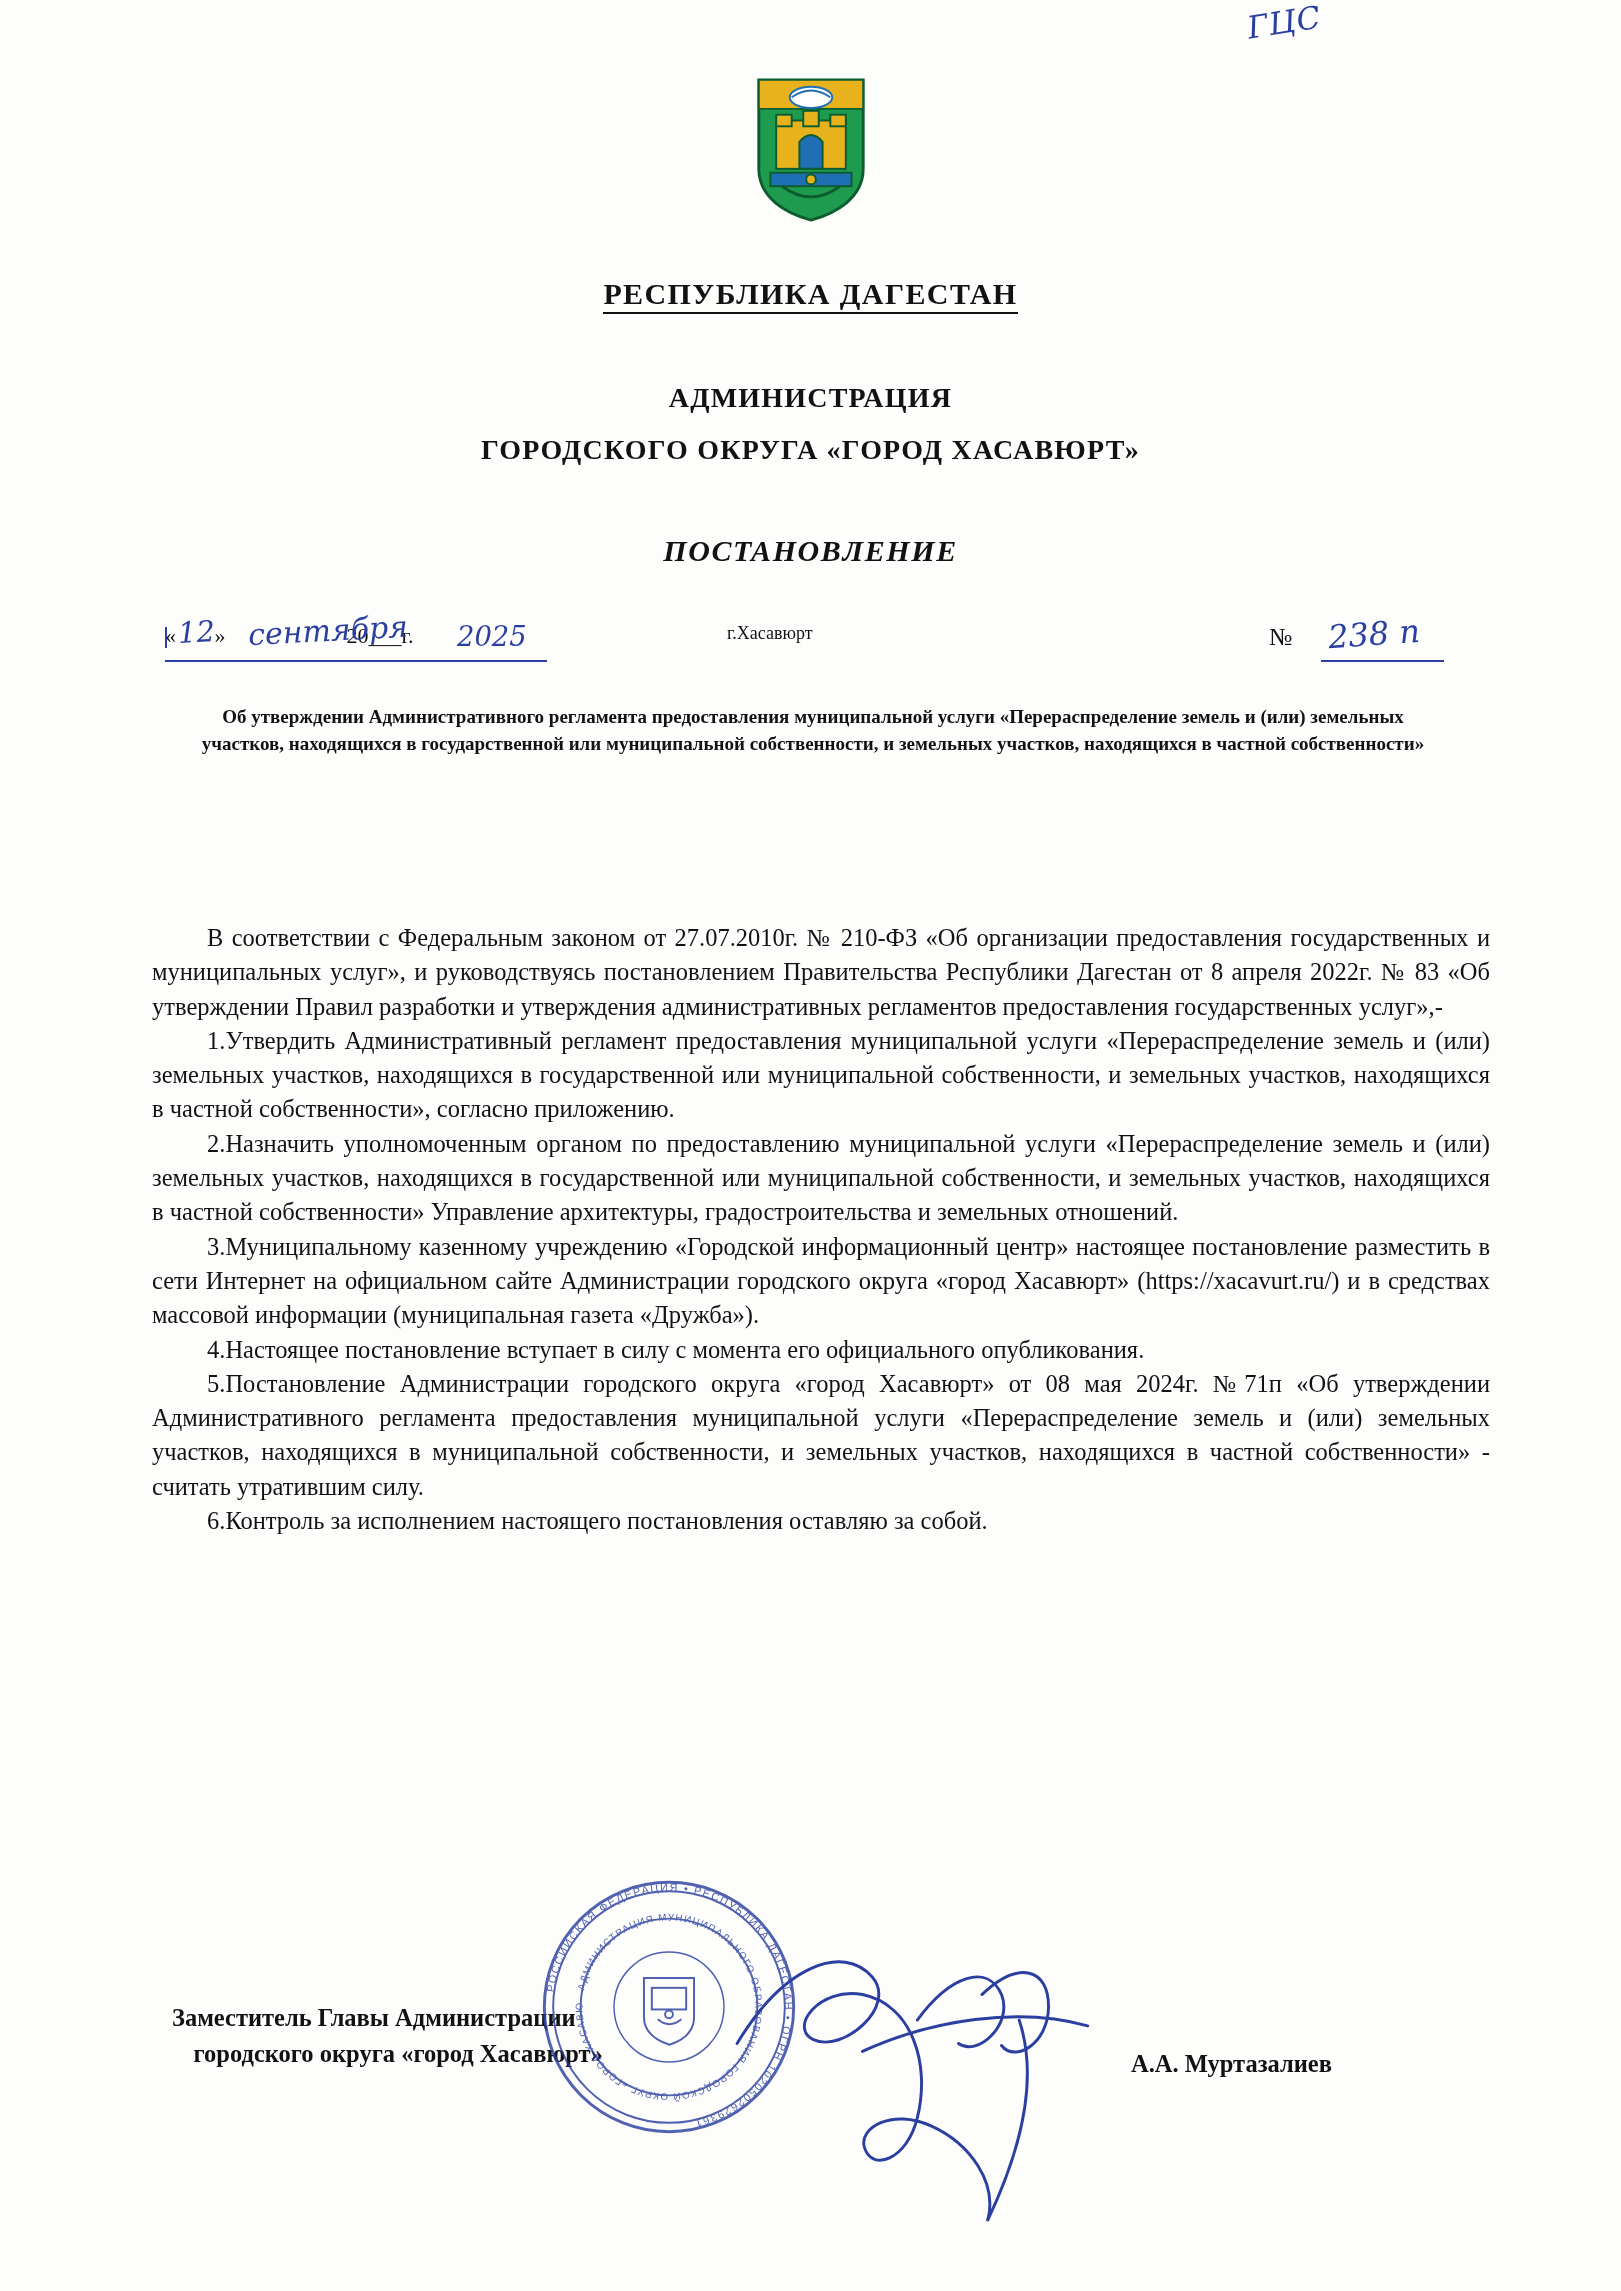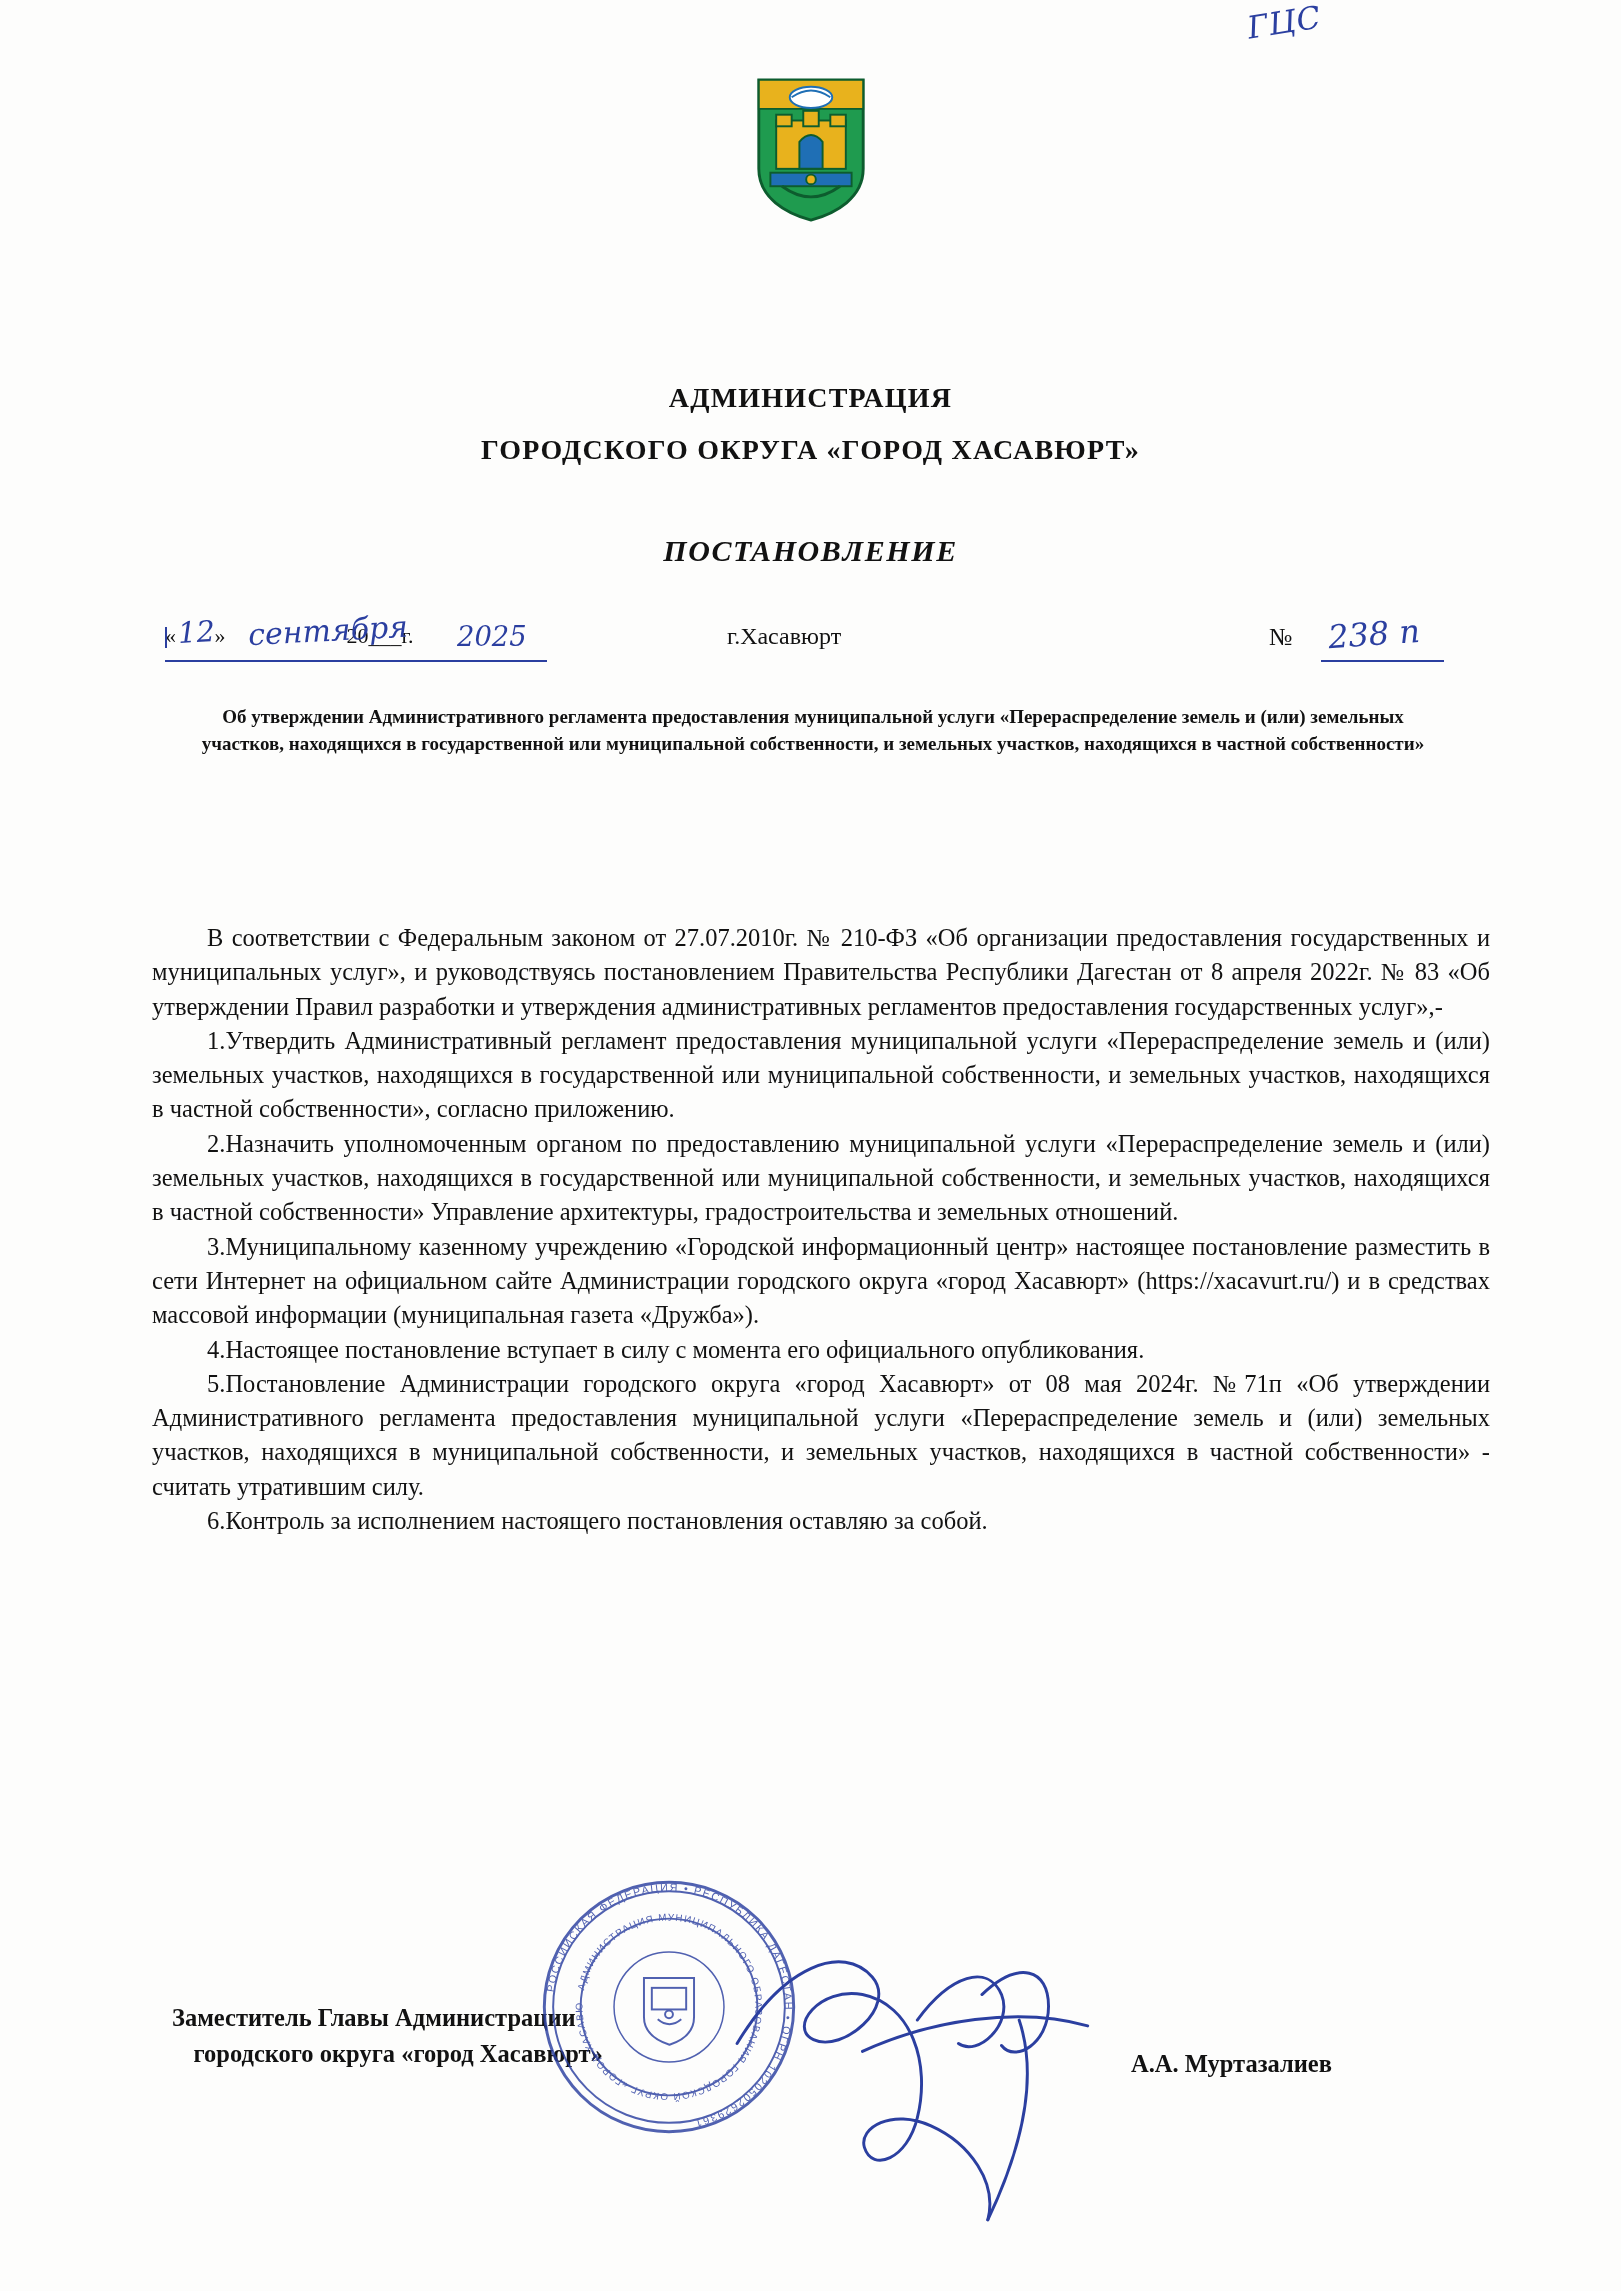--- a/index.html
+++ b/index.html
@@ -108,21 +108,21 @@
     position: absolute;
     left: 165px;
     top: 9.8px;
     font-size: 22px;
     text-align: center;
   }
   .meta-city {
     position: absolute;
     left: 727px;
     top: 9.8px;
-    font-size: 24px;
+    font-size: 18px;
   }
   .meta-num {
     position: absolute;
     left: 1269px;
     top: 9.8px;
     font-size: 24.5px;
   }
   .hand {
     font-family: "DejaVu Serif", serif;
     font-style: italic;
@@ -271,20 +271,21 @@
       <rect x="24" y="40" width="16" height="12" fill="#e8b21d" stroke="#0d5c2e" stroke-width="2"></rect>
       <rect x="52" y="36" width="16" height="16" fill="#e8b21d" stroke="#0d5c2e" stroke-width="2"></rect>
       <rect x="80" y="40" width="16" height="12" fill="#e8b21d" stroke="#0d5c2e" stroke-width="2"></rect>
       <path d="M48,96 V68 q12,-14 24,0 V96 Z" fill="#1f6fb5" stroke="#0d5c2e" stroke-width="2"></path>
       <rect x="18" y="100" width="84" height="14" fill="#1f6fb5" stroke="#0d5c2e" stroke-width="2"></rect>
       <path d="M30,114 q30,22 60,0" fill="none" stroke="#0d5c2e" stroke-width="3"></path>
       <circle cx="60" cy="107" r="5" fill="#e8b21d" stroke="#0d5c2e" stroke-width="2"></circle>
     </svg>
   </div>
 
+  <div class="republic"><span>РЕСПУБЛИКА ДАГЕСТАН</span></div>
   <div class="admin1">АДМИНИСТРАЦИЯ</div>
   <div class="admin2">ГОРОДСКОГО ОКРУГА «ГОРОД ХАСАВЮРТ»</div>
   <div class="doctype">ПОСТАНОВЛЕНИЕ</div>
 
   <div class="meta-row">
     <div class="meta-date">
       <span>«</span>
       &nbsp;&nbsp;&nbsp;&nbsp;&nbsp;
       <span>»</span>
       &nbsp;&nbsp;&nbsp;&nbsp;&nbsp;&nbsp;&nbsp;&nbsp;&nbsp;&nbsp;&nbsp;&nbsp;&nbsp;&nbsp;&nbsp;&nbsp;&nbsp;&nbsp;&nbsp;&nbsp;

